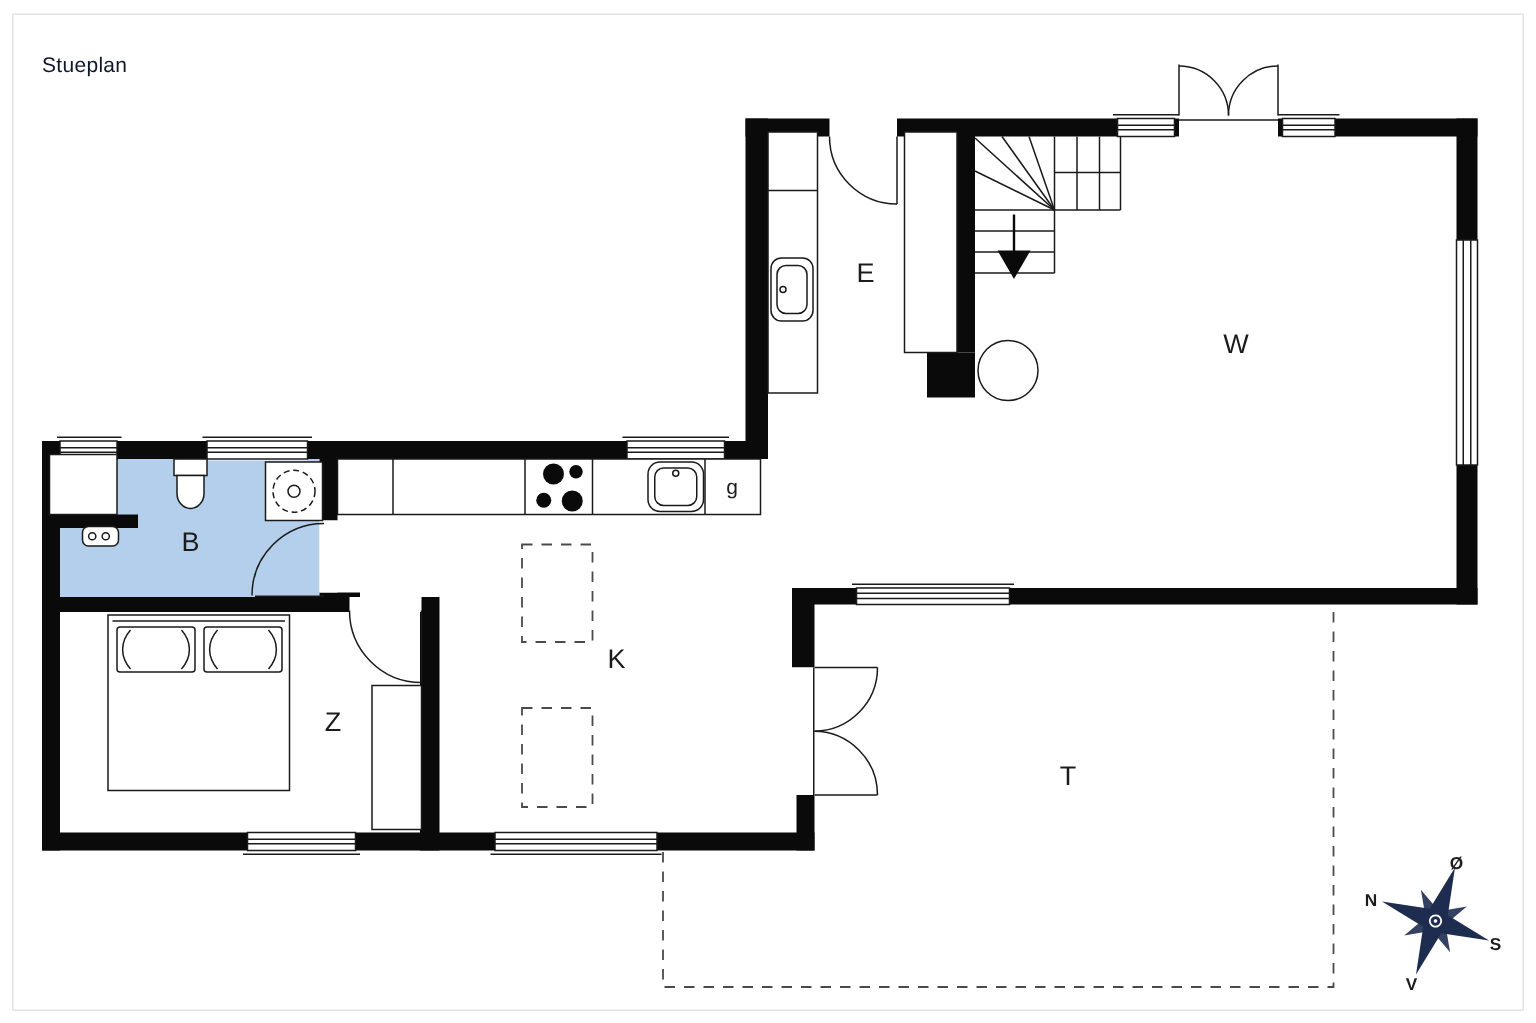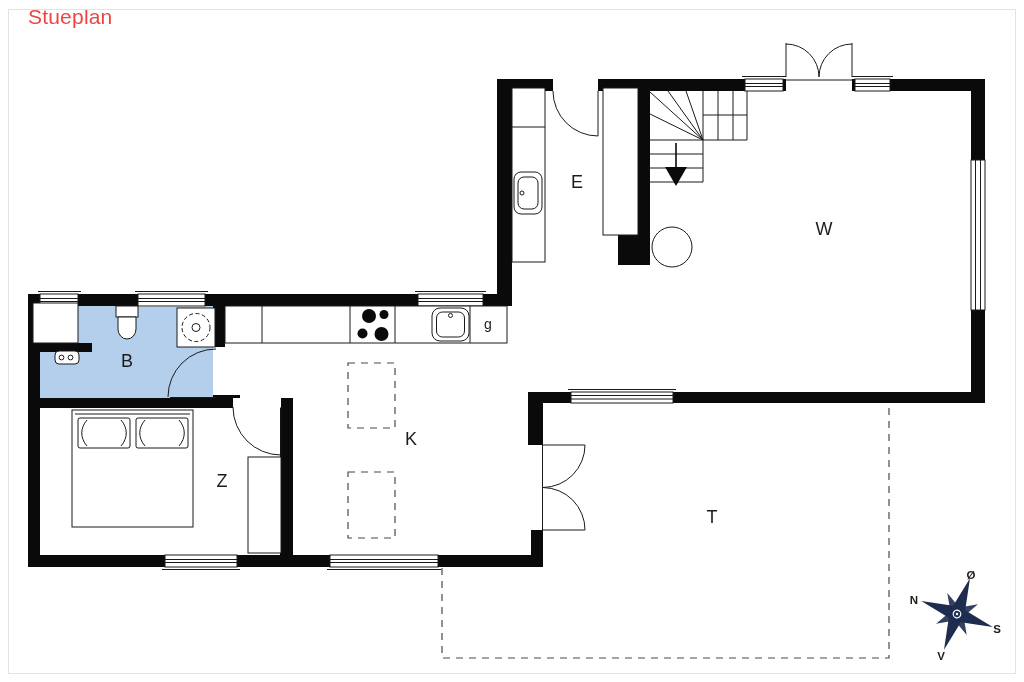--- a/index.html
+++ b/index.html
@@ -1,18 +1,18 @@
 <!DOCTYPE html>
 <html><head>
 <meta charset="utf-8">
 <style>
   html,body{margin:0;padding:0;background:#ffffff;}
   .page{position:relative;width:1024px;height:682px;background:#fff;overflow:hidden;
         font-family:"Liberation Sans",sans-serif;}
-  .title{position:absolute;left:28px;top:5px;font-size:21px;color:#ef4444;letter-spacing:.2px;}
+  .title{position:absolute;left:28px;top:35px;font-size:14px;color:#0f172a;letter-spacing:.2px;}
   svg{position:absolute;left:0;top:0;}
   svg text{font-family:"Liberation Sans",sans-serif;fill:#1c1c1c;}
   .room-label{font-size:18px;}
   .small-label{font-size:14px;}
   .compass-label{font-size:11.5px;font-weight:bold;}
   .thin{stroke:#1a1a1a;stroke-width:1;fill:none;}
   .thin-w{stroke:#1a1a1a;stroke-width:1;fill:#ffffff;}
   .dashed{stroke:#4a4a4a;stroke-width:1.2;fill:none;stroke-dasharray:7 6;}
 </style>
 </head>

